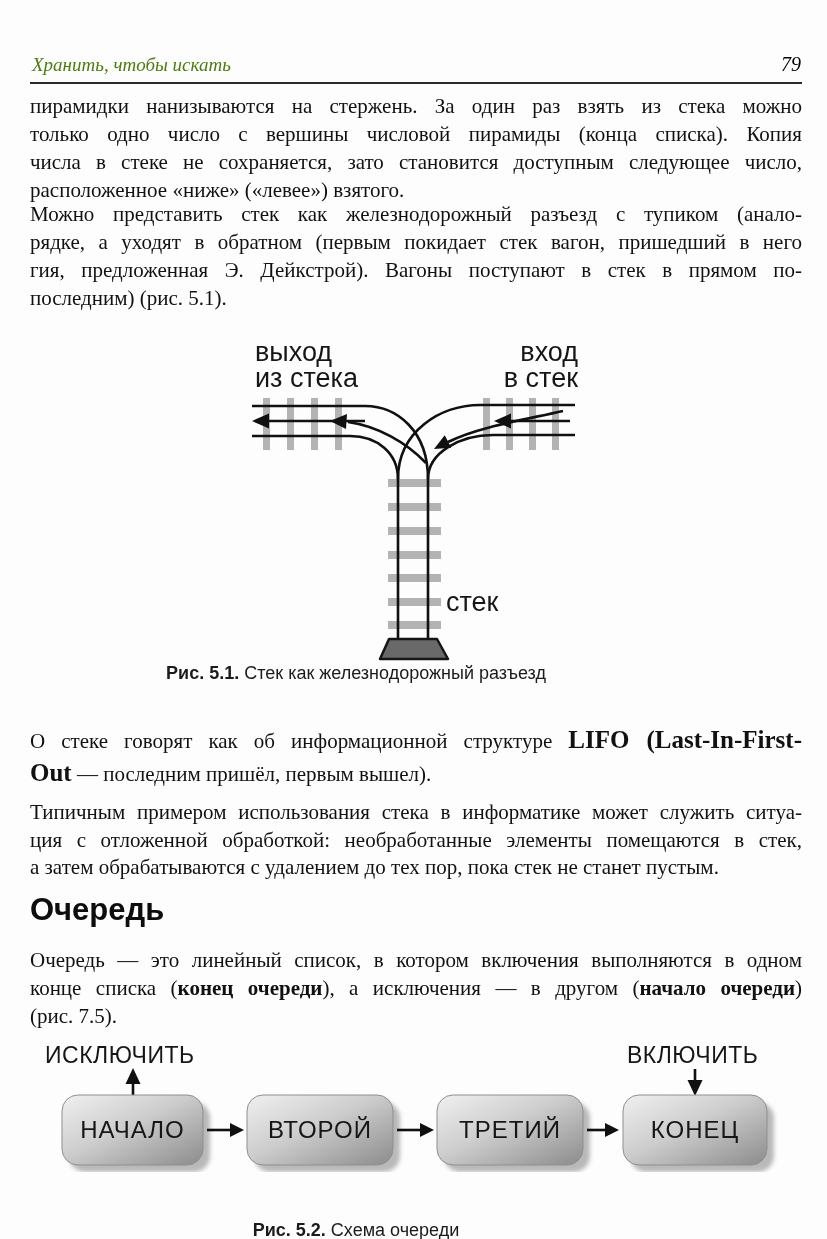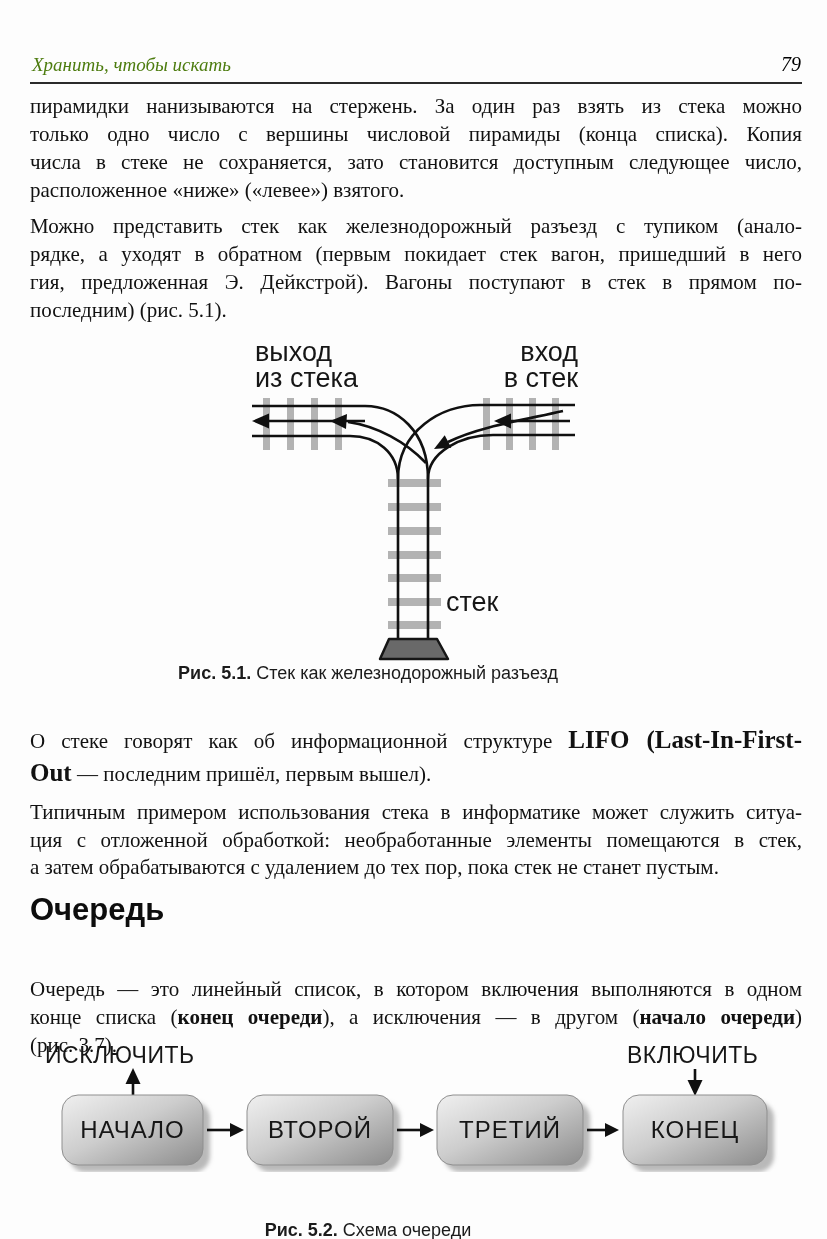--- a/index.html
+++ b/index.html
@@ -28,33 +28,33 @@
   }
 
   
   .para { left: 30px; width: 772px; font-size: 21px; line-height: 28px; }
   .tline { text-align: justify; text-align-last: justify; white-space: normal; }
   .tline.last { text-align-last: left; }
   .b { font-weight: bold; }
   .lg { font-size: 25px; font-weight: bold; }
 
   #p1 { top: 92px; }
-  #p2 { top: 212px; }
+  #p2 { top: 200px; }
   #p3 { top: 724px; line-height: 32px; }
   #p4 { top: 799px; line-height: 27.5px; }
-  #p5 { top: 975px; }
+  #p5 { top: 946px; }
 
   .section-h {
     left: 30px; top: 892px;
     font-family: "Liberation Sans", sans-serif;
     font-weight: bold; font-size: 31px; color: #0d0d0d; text-align: center;
   }
 
   .caption {
-    left: 12px; width: 712px; text-align: center;
+    left: 0; width: 712px; text-align: center;
     font-family: "Liberation Sans", sans-serif;
     font-size: 18px; color: #1b1b1b;
   }
   #cap1 { top: 663px; }
   #cap2 { top: 1176px; margin-top: 44px; }
   .cap-bold { font-weight: bold; margin-right: 5px; }
 
   svg { display: block; }
   svg text {
     font-family: "Liberation Sans", sans-serif;
@@ -156,21 +156,21 @@
     <div class="tline"><span>Типичным примером использования стека в информатике может служить ситуа-</span></div>
     <div class="tline"><span>ция с отложенной обработкой: необработанные элементы помещаются в стек,</span></div>
     <div class="tline last"><span>а затем обрабатываются с удалением до тех пор, пока стек не станет пустым.</span></div>
   </div>
 
 <h2 class="abs section-h">Очередь</h2>
 
 <div class="abs para" id="p5">
     <div class="tline"><span>Очередь — это линейный список, в котором включения выполняются в одном</span></div>
     <div class="tline"><span>конце списка (</span><span class="b">конец очереди</span><span>), а исключения — в другом (</span><span class="b">начало очереди</span><span>)</span></div>
-    <div class="tline last"><span>(рис. 3.7).</span></div>
+    <div class="tline last"><span>(рис. 7.5).</span></div>
   </div>
 
 <svg class="abs" style="left:0; top:1038px;" width="827" height="134" viewBox="0 0 827 134">
   <defs>
     <linearGradient id="boxGrad" x1="0" y1="0" x2="1" y2="1">
       <stop offset="0%" stop-color="#f0f0f0"></stop>
       <stop offset="45%" stop-color="#cdcdcd"></stop>
       <stop offset="100%" stop-color="#8c8c8c"></stop>
     </linearGradient>
     <filter id="soft" x="-20%" y="-20%" width="140%" height="140%">

